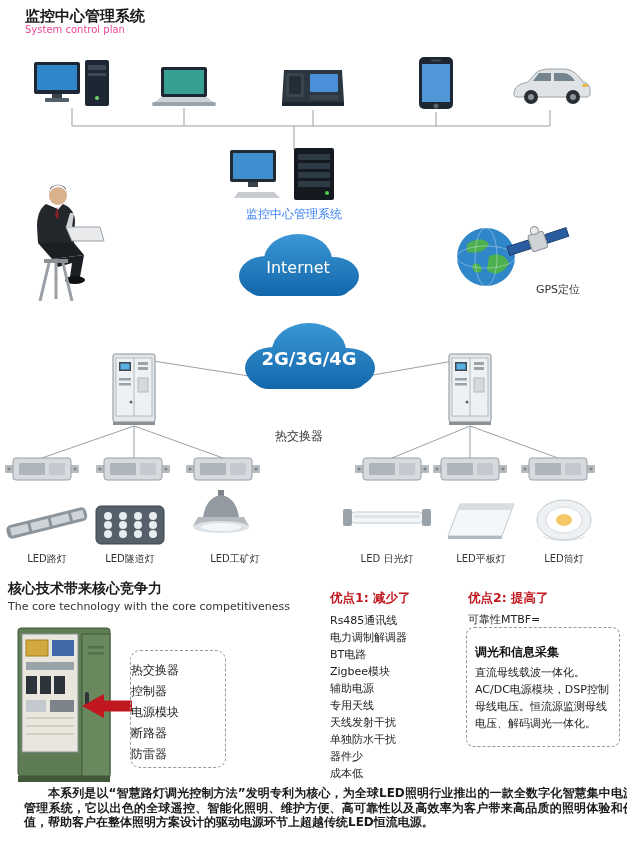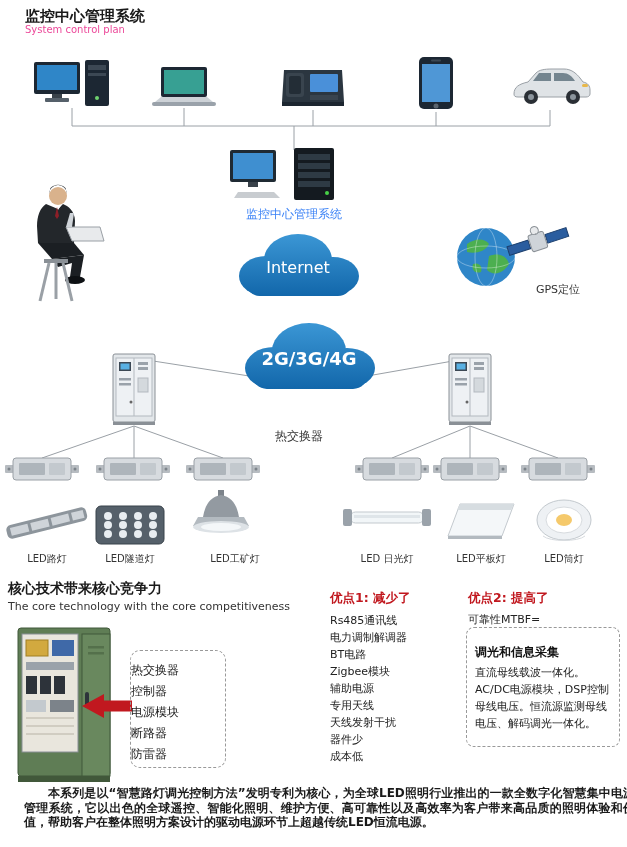--- a/index.html
+++ b/index.html
@@ -454,20 +454,21 @@
   <div class="abs adv1">
     <div class="adv-title">优点1: 减少了</div>
     <div class="items">
       <div>Rs485通讯线</div>
       <div>电力调制解调器</div>
       <div>BT电路</div>
       <div>Zigbee模块</div>
       <div>辅助电源</div>
       <div>专用天线</div>
       <div>天线发射干扰</div>
+      <div>单独防水干扰</div>
       <div>器件少</div>
       <div>成本低</div>
     </div>
   </div>
 
   <div class="abs adv2">
     <div class="adv-title">优点2: 提高了</div>
     <div class="mtbf">可靠性MTBF=</div>
     <div class="adv2-box">
       <div class="bt">调光和信息采集</div>

